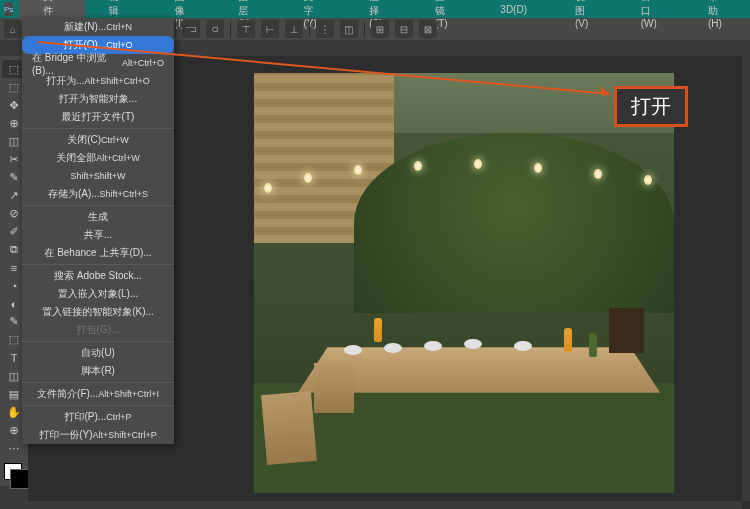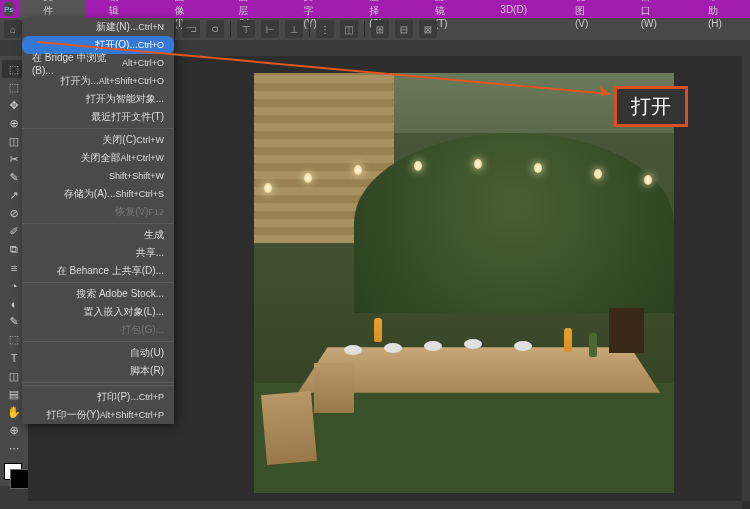--- a/index.html
+++ b/index.html
@@ -1,18 +1,18 @@
 <!DOCTYPE html>
 <html><head>
 <meta charset="utf-8">
 <style>
 * { margin: 0; padding: 0; box-sizing: border-box; font-family: sans-serif; }
 body { width: 750px; height: 509px; background: #3a3a3a; position: relative; overflow: hidden; }
 
-.menubar { height: 18px; background: #a21caf; display: flex; align-items: center; font-size: 10px; color: #ccc; padding-left: 4px; }
+.menubar { height: 18px; background: #0f766e; display: flex; align-items: center; font-size: 10px; color: #ccc; padding-left: 4px; }
 .menubar .logo { width: 14px; height: 14px; background: #4a4a4a; margin-right: 6px; border-radius: 2px; display: flex; align-items: center; justify-content: center; font-size: 8px; color: #8cf; }
 .menubar span { padding: 2px 24px; cursor: pointer; }
 .menubar span.active { background: #555; }
 
 .toolbar { height: 22px; background: #484848; display: flex; align-items: center; padding-left: 4px; gap: 6px; }
 .toolbar .btn { width: 18px; height: 18px; background: #3a3a3a; border-radius: 2px; display: flex; align-items: center; justify-content: center; color: #aaa; font-size: 10px; }
 .toolbar .txt { font-size: 9px; color: #ccc; padding: 0 4px; }
 .toolbar .sep { width: 1px; height: 16px; background: #2a2a2a; }
 
 .tabbar { height: 16px; background: #3a3a3a; font-size: 9px; color: #ccc; padding-left: 30px; display: flex; align-items: center; }
@@ -30,21 +30,21 @@
 .image .bush { position: absolute; top: 60px; left: 100px; right: 0; height: 180px; background: radial-gradient(circle at 50% 40%, #4a6030, #2a4020); border-radius: 50% 50% 0 0; }
 .image .lights { position: absolute; top: 50px; left: 0; right: 0; height: 60px; }
 .image .bulb { position: absolute; width: 8px; height: 10px; background: radial-gradient(#fff8e0, #f0d080); border-radius: 50%; box-shadow: 0 0 8px #fff8c0; }
 .image .table { position: absolute; top: 260px; left: 60px; right: 30px; height: 70px; background: linear-gradient(#c8a878, #a88858); transform: perspective(300px) rotateX(50deg); }
 .image .chair { position: absolute; width: 50px; height: 70px; background: linear-gradient(#b89868, #987848); }
 .image .grass { position: absolute; bottom: 0; left: 0; right: 0; height: 110px; background: #3a5028; }
 .image .dish { position: absolute; width: 18px; height: 10px; background: #e0e0e0; border-radius: 50%; }
 .image .bottle { position: absolute; width: 8px; height: 24px; background: linear-gradient(#e8a030, #d89020); border-radius: 3px 3px 2px 2px; }
 
 .menu { position: absolute; left: 22px; top: 18px; width: 152px; background: #4a4a4a; box-shadow: 2px 2px 8px rgba(0,0,0,0.5); z-index: 100; }
-.menu .item { height: 18px; display: flex; align-items: center; justify-content: flex-end; padding: 0 10px; font-size: 10px; color: #ddd; cursor: pointer; border-radius: 7px; }
+.menu .item { height: 18px; display: flex; align-items: center; justify-content: center; padding: 0 10px; font-size: 10px; color: #ddd; cursor: pointer; border-radius: 7px; }
 .menu .item.hl { background: #3478d8; color: #fff; }
 .menu .item.dis { color: #777; }
 .menu .sep { height: 1px; background: #5a5a5a; margin: 2px 0; }
 .menu .sc { font-size: 9px; }
 
 .annotation { position: absolute; right: 62px; top: 86px; background: #333; border: 3px solid #d85020; color: #fff; font-size: 20px; padding: 4px 14px; z-index: 200; }
 .arrow { position: absolute; left: 30px; top: 38px; width: 595px; height: 60px; z-index: 150; pointer-events: none; }
 .arrow line { stroke: #e05820; stroke-width: 2; }
 .arrow polygon { fill: #e05820; }
 
@@ -185,52 +185,55 @@
       <span>关闭全部</span>
       <span class="sc">Alt+Ctrl+W</span>
     </div>
     <div class="item">
       <span class="sc">Shift+Shift+W</span>
     </div>
     <div class="item">
       <span>存储为(A)...</span>
       <span class="sc">Shift+Ctrl+S</span>
     </div>
-    <div class="item dis">
-      <span>恢复(V)</span>
-      <span class="sc">F12</span>
-    </div>
     <div class="sep"></div>
     <div class="item">
       <span>生成</span>
     </div>
     <div class="item">
       <span>共享...</span>
     </div>
     <div class="item">
       <span>在 Behance 上共享(D)...</span>
     </div>
     <div class="sep"></div>
     <div class="item">
       <span>搜索 Adobe Stock...</span>
     </div>
     <div class="item">
       <span>置入嵌入对象(L)...</span>
+    </div>
+    <div class="item">
+      <span>置入链接的智能对象(K)...</span>
     </div>
     <div class="item dis">
       <span>打包(G)...</span>
     </div>
     <div class="sep"></div>
     <div class="item">
       <span>自动(U)</span>
     </div>
     <div class="item">
       <span>脚本(R)</span>
     </div>
     <div class="sep"></div>
+    <div class="item">
+      <span>文件简介(F)...</span>
+      <span class="sc">Alt+Shift+Ctrl+I</span>
+    </div>
     <div class="sep"></div>
     <div class="item">
       <span>打印(P)...</span>
       <span class="sc">Ctrl+P</span>
     </div>
     <div class="item">
       <span>打印一份(Y)</span>
       <span class="sc">Alt+Shift+Ctrl+P</span>
     </div>
   </div>

